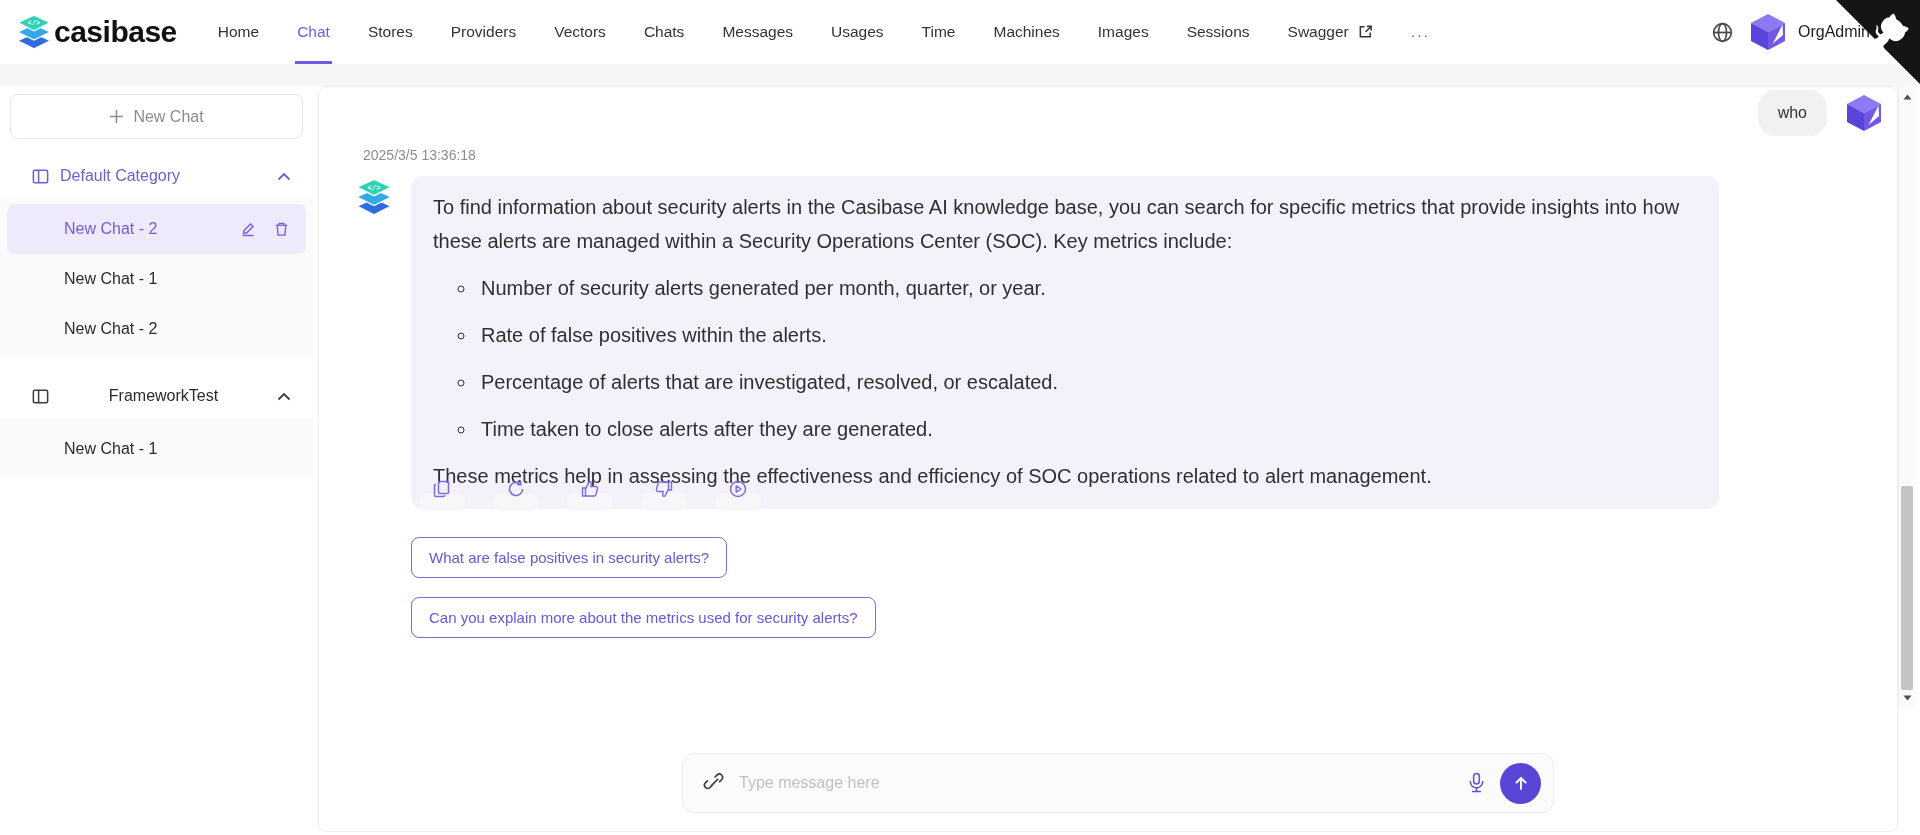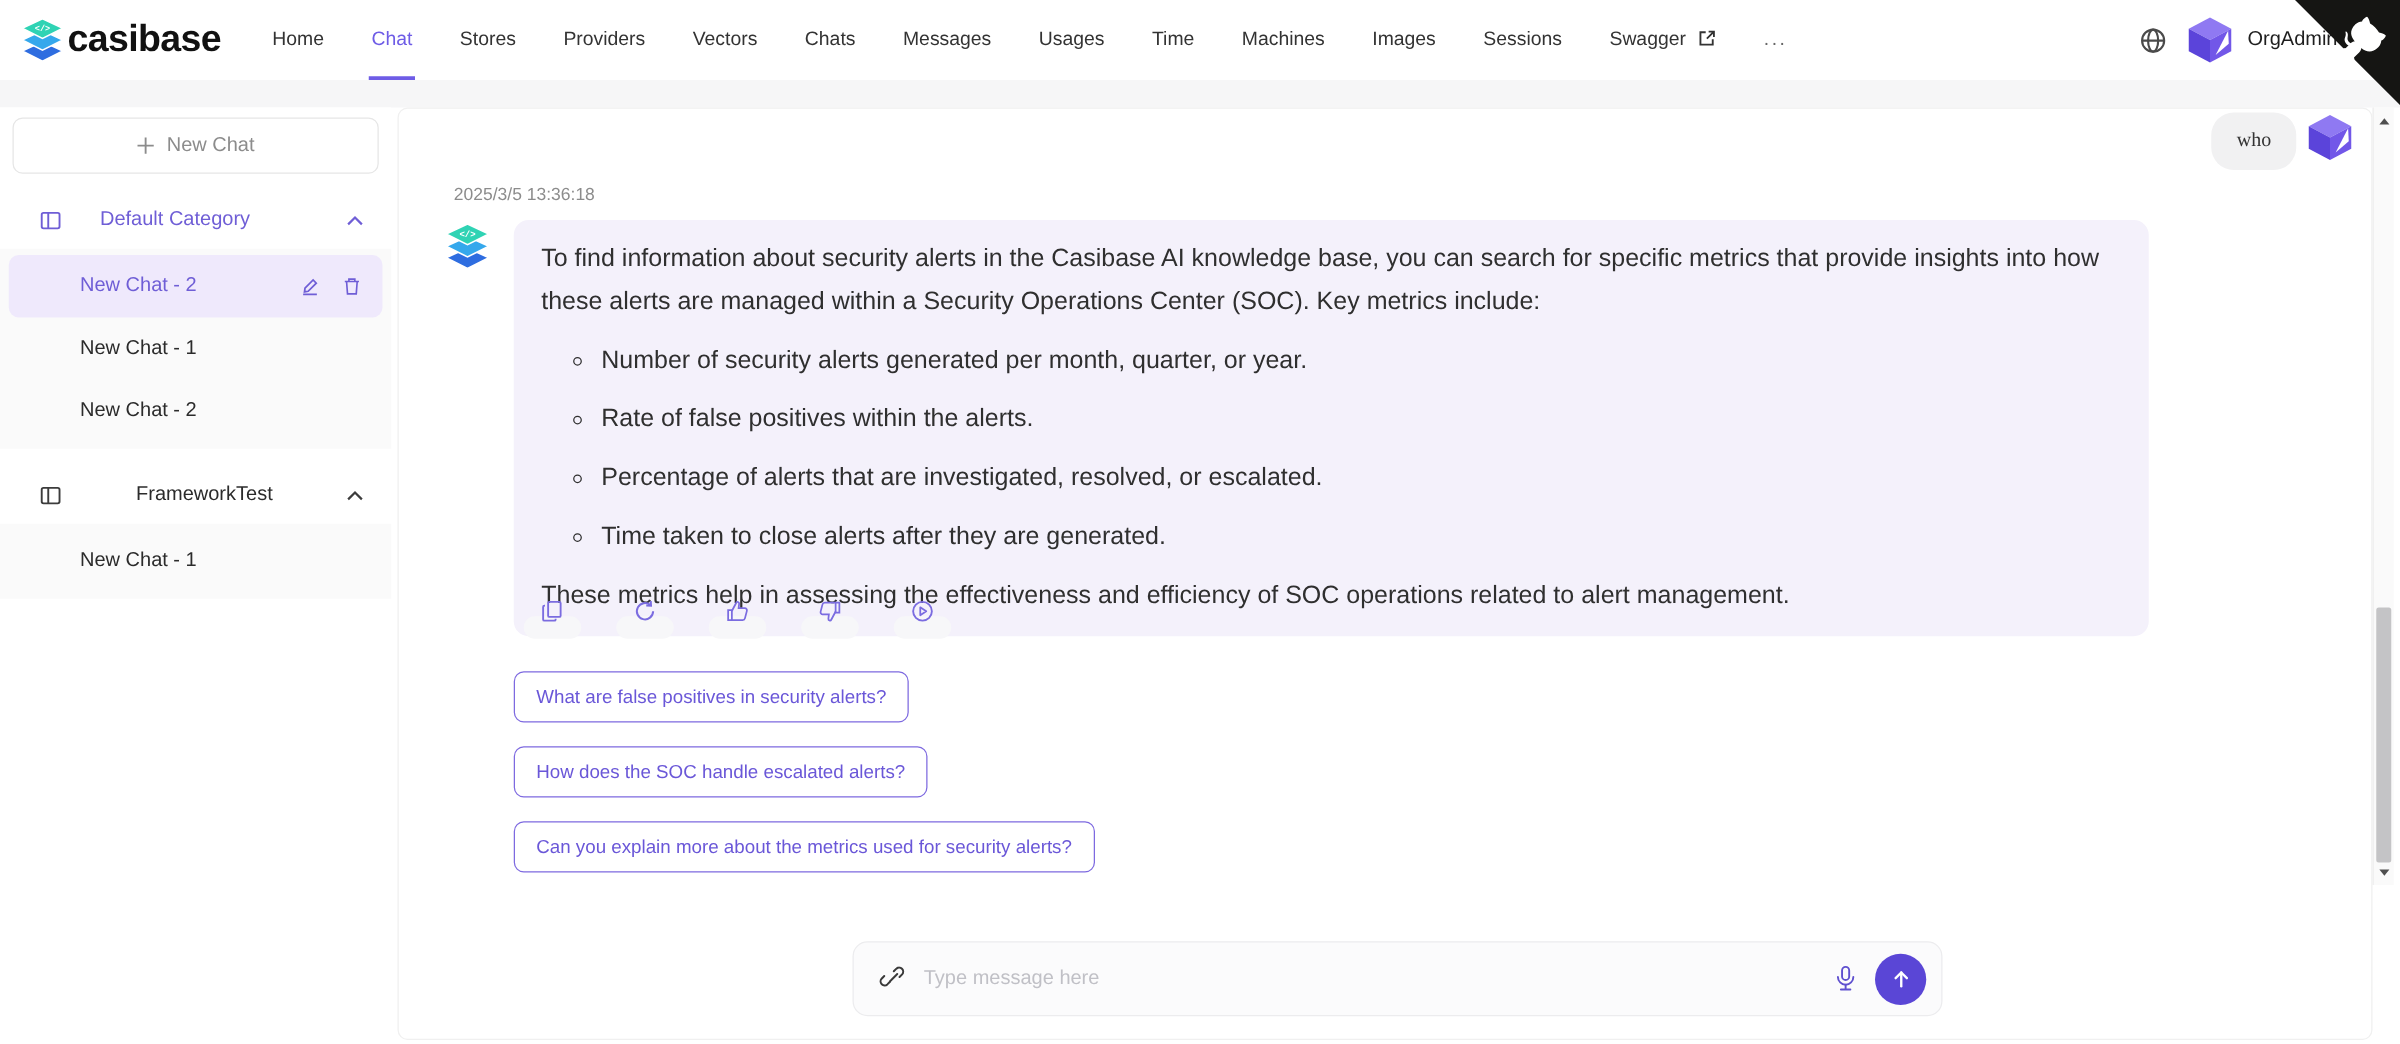--- a/index.html
+++ b/index.html
@@ -26,37 +26,37 @@
 
   
   .gh-corner { position:absolute; top:0; right:0; z-index:20; cursor:pointer; }
 
   
   .sidebar { position:absolute; left:0; top:86px; width:313px; height:749px; background:#fff; }
   .new-chat-btn { margin:8px 10px 14px 10px; height:45px; border:1px solid #e6e6e6; border-radius:8px;
                   background:#fff; display:flex; align-items:center; justify-content:center; gap:9px;
                   color:#8c8c8c; font-size:16px; cursor:pointer; }
   .cat-row { height:46px; display:flex; align-items:center; padding:0 22px 0 31px; cursor:pointer;
-             background:#fff; gap:30px; }
+             background:#fff; gap:10px; }
   .cat-row .cat-label { font-size:16px; flex:1; }
   .cat-row.purple .cat-label { color:#6f5ed6; }
   .cat-row.dark .cat-label { color:#2b2b2b; }
   .chat-group { background:#fafafa; padding:5px 0; }
   .chat-row { height:50px; display:flex; align-items:center; padding:0 16px 0 64px;
               font-size:16px; color:#2b2b2b; cursor:pointer; }
   .chat-row.selected { margin:0 7px; padding-left:57px; border-radius:8px; background:#efe9fc; color:#6f5ed6; }
   .chat-row .grow { flex:1; }
   .row-icons { display:flex; gap:16px; align-items:center; }
   .row-icons svg { cursor:pointer; }
 
   
   .chat-card { position:absolute; left:318px; top:86px; width:1580px; height:746px;
                background:#fff; border:1px solid #f0f0f0; border-radius:8px; }
 
-  .user-row { position:absolute; top:3px; right:13px; display:flex; align-items:flex-start; gap:7px;font-family:Liberation Serif, serif; }
+  .user-row { position:absolute; top:3px; right:13px; display:flex; align-items:center; gap:17px; }
   .user-bubble { background:#f1f1f2; border-radius:18px; padding:14px 20px; font-size:16px; color:#333; }
   .avatar-cube { width:40px; height:40px; }
 
   .timestamp { position:absolute; left:44px; top:60px; font-size:14px; color:#8c8c8c; }
 
   .ai-row { position:absolute; left:34px; top:89px; display:flex; align-items:flex-start; gap:16px; }
   .ai-bubble { width:1308px; background:#f4f1fb; border-radius:12px; padding:14px 22px 16px 22px;
                font-size:20px; line-height:1.7; color:#2f2f2f; }
   .ai-bubble ul { list-style:circle; margin:10px 0 10px 0; padding-left:44px; }
   .ai-bubble li { margin:13px 0; padding-left:4px; }
@@ -285,21 +285,20 @@
         <span class="chip"></span>
       <svg width="20" height="20" viewBox="0 0 20 20">
         <circle cx="10" cy="10" r="7.5" fill="none" stroke="#7b6ce0" stroke-width="1.5"></circle>
         <path d="M8.2,6.8 L13,10 L8.2,13.2 Z" fill="none" stroke="#7b6ce0" stroke-width="1.4" stroke-linejoin="round"></path>
       </svg>
     </div>
   </div>
 
   <div class="suggestions">
     <div class="suggestion-btn">What are false positives in security alerts?</div>
-    <div class="suggestion-btn">How does the SOC handle escalated alerts?</div>
     <div class="suggestion-btn">Can you explain more about the metrics used for security alerts?</div>
   </div>
 
   <div class="composer">
     <svg width="21" height="21" viewBox="0 0 22 22" style="cursor:pointer;">
       <g stroke="#3a3a3a" stroke-width="1.7" fill="none" stroke-linecap="round">
         <path d="M9.5,12.5 L15.5,6.5"></path>
         <path d="M12.6,4.2 L14.8,2 A3.4,3.4 0 0 1 19.6,6.8 L17.4,9"></path>
         <path d="M9.4,13 L7.2,15.2 A3.4,3.4 0 0 1 2.4,10.4 L4.6,8.2"></path>
       </g>

